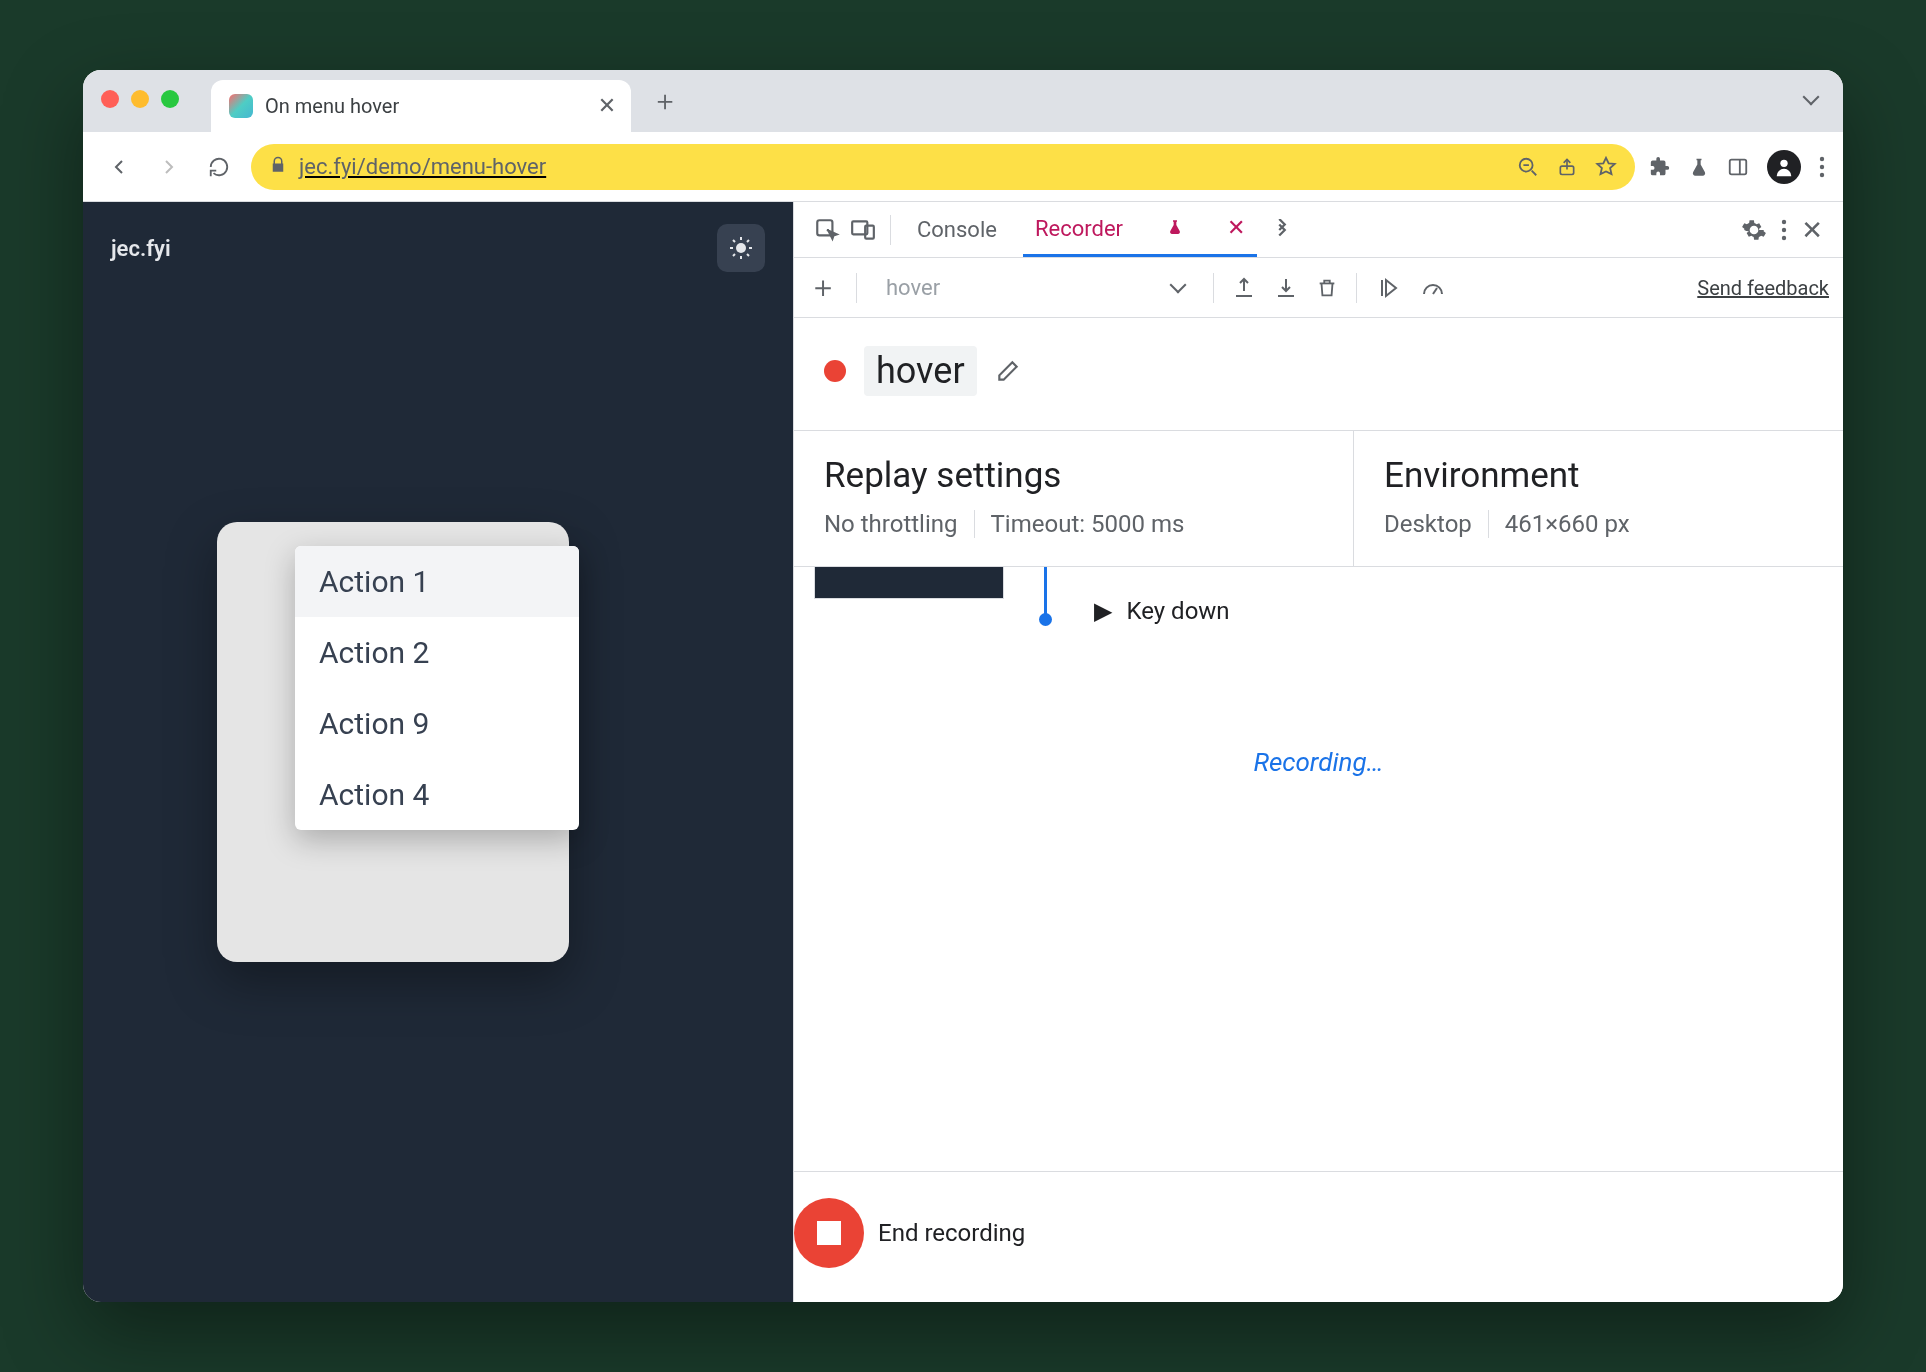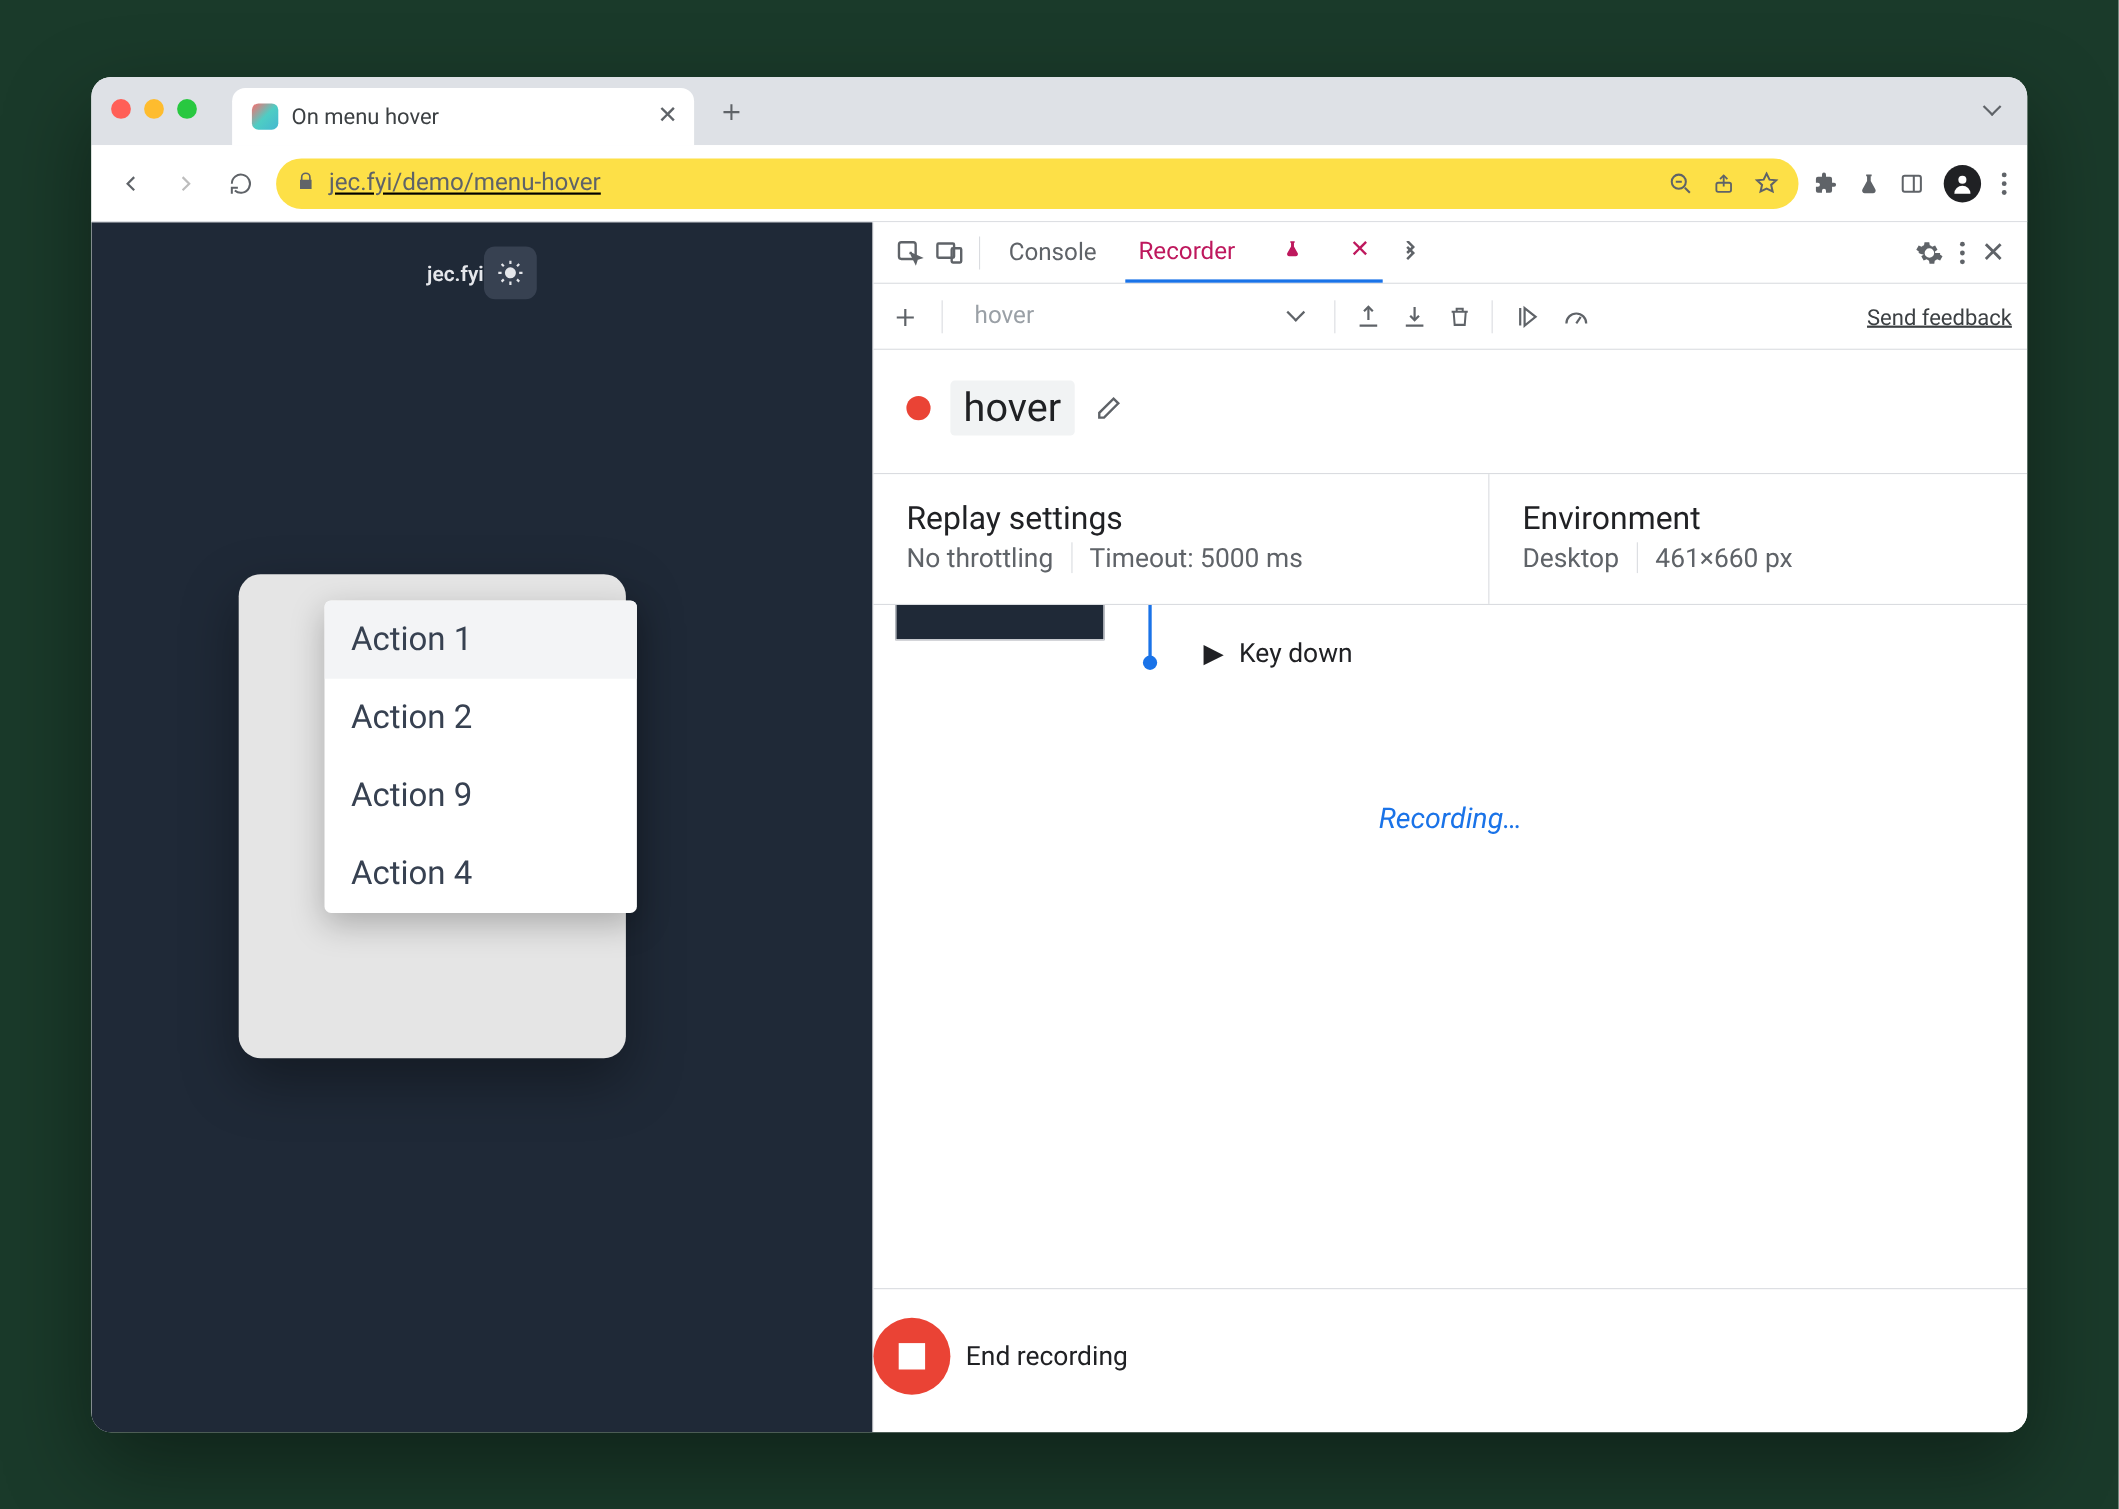--- a/index.html
+++ b/index.html
@@ -29,21 +29,21 @@
   .url { font-size: 22px; color: #5f6368; }
   .omni-actions { margin-left: auto; display: flex; gap: 18px; color: #5f6368; }
   .right-icons { display: flex; gap: 18px; color: #5f6368; align-items: center; }
   .avatar { width: 34px; height: 34px; border-radius: 50%; background: #202124; display: flex; align-items: center; justify-content: center; }
   .avatar svg { fill: #fff; }
   .icon-btn { cursor: pointer; display: flex; align-items: center; justify-content: center; }
 
   
   .content { flex: 1; display: flex; overflow: hidden; }
   .page { width: 710px; background: #1f2937; position: relative; color: #e5e7eb; }
-  .page-header { display: flex; align-items: center; justify-content: center; padding: 22px 28px; font-size: 19px; font-weight: 600; }
+  .page-header { display: flex; align-items: center; justify-content: space-between; padding: 22px 28px; font-size: 22px; font-weight: 600; }
   .theme-toggle { width: 48px; height: 48px; background: #374151; border-radius: 10px; display: flex; align-items: center; justify-content: center; cursor: pointer; }
   .card { position: absolute; left: 134px; top: 320px; width: 352px; height: 440px; background: #e5e5e5; border-radius: 20px; box-shadow: 0 20px 50px rgba(0,0,0,0.35); }
   .card-bg-text { position: absolute; top: 50%; left: 50%; transform: translate(-50%,-50%); font-size: 40px; color: #9ca3af; font-weight: 500; }
   .menu { position: absolute; left: 78px; top: 24px; width: 284px; background: #fff; border-radius: 6px; box-shadow: 0 10px 30px rgba(0,0,0,0.25); overflow: hidden; }
   .menu-item { padding: 18px 24px; font-size: 30px; color: #374151; cursor: pointer; }
   .menu-item.hover { background: #f3f4f6; }
 
   
   .devtools { flex: 1; display: flex; flex-direction: column; background: #fff; border-left: 1px solid #dadce0; }
   .dt-tabbar { height: 56px; border-bottom: 1px solid #dadce0; display: flex; align-items: center; padding: 0 20px; gap: 14px; color: #5f6368; }
@@ -59,21 +59,21 @@
   .feedback { font-size: 20px; color: #3c4043; text-decoration: underline; cursor: pointer; }
 
   .rec-header { padding: 28px 30px 34px; display: flex; align-items: center; gap: 18px; border-bottom: 1px solid #dadce0; }
   .rec-dot { width: 22px; height: 22px; border-radius: 50%; background: #ea4335; }
   .rec-name { font-size: 36px; color: #202124; background: #f1f3f4; padding: 4px 12px; border-radius: 4px; }
   .rec-edit { color: #5f6368; cursor: pointer; }
 
   .settings-row { display: flex; border-bottom: 1px solid #dadce0; }
   .settings-col { padding: 24px 30px 28px; }
   .settings-col:first-child { border-right: 1px solid #dadce0; flex: 0 0 560px; }
-  .settings-col h3 { font-size: 29px; font-weight: 400; color: #202124; margin-bottom: 4px; }
+  .settings-col h3 { font-size: 35px; font-weight: 400; color: #202124; margin-bottom: 14px; }
   .settings-vals { display: flex; gap: 16px; font-size: 24px; color: #5f6368; }
   .settings-vals span + span { border-left: 1px solid #dadce0; padding-left: 16px; }
 
   .steps-area { flex: 1; position: relative; overflow: hidden; }
   .step-thumb { position: absolute; left: 20px; top: 0; width: 190px; height: 32px; background: #1f2937; border: 1px solid #dadce0; border-top: none; }
   .step-line { position: absolute; left: 250px; top: 0; width: 3px; height: 48px; background: #1a73e8; }
   .step-dot { position: absolute; left: 245px; top: 46px; width: 13px; height: 13px; border-radius: 50%; background: #1a73e8; }
   .step-label { position: absolute; left: 300px; top: 30px; font-size: 24px; color: #202124; display: flex; align-items: center; gap: 14px; cursor: pointer; }
   .recording-text { position: absolute; left: 50%; top: 180px; transform: translateX(-50%); font-size: 26px; font-style: italic; color: #1a73e8; }
 

